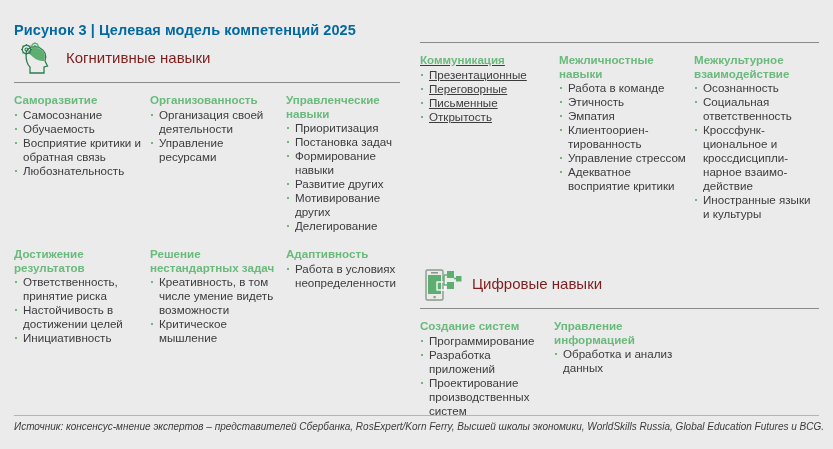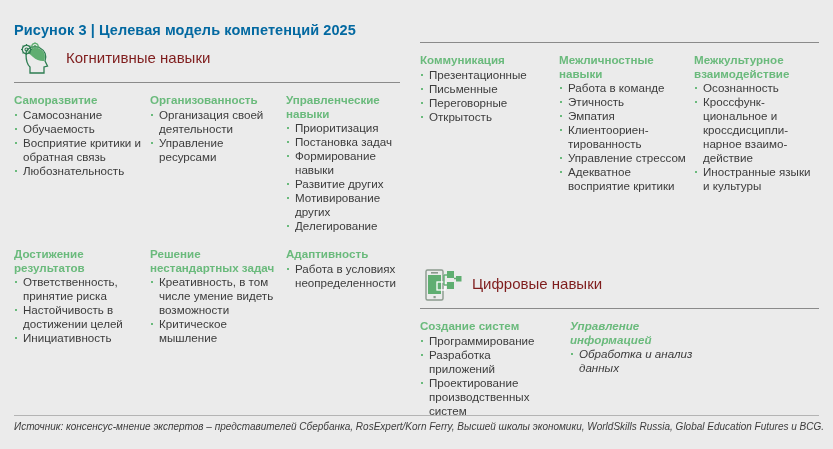--- a/index.html
+++ b/index.html
@@ -212,44 +212,45 @@
           <li>Работа в условиях неопределенности</li>
         </ul>
       </div>
     </div>
   </div>
 
   <div class="section" style="left:420px; top:40px; width:399px;">
     <div class="sec-rule"></div>
 
     <div class="cols" style="height:175px;">
-      <div class="col" style="left:0px; top:0px; width:132px;">
+      <div class="col" style="left:0px; top:0px; width:132px;text-decoration:underline;">
         <div class="col-title">Коммуникация</div>
         <ul class="items">
           <li>Презентационные</li>
+          <li>Переговорные</li>
           <li>Письменные</li>
-          <li>Переговорные</li>
           <li>Открытость</li>
         </ul>
       </div>
       <div class="col" style="left:139px; top:0px; width:128px;">
         <div class="col-title">Межличностные навыки</div>
         <ul class="items">
           <li>Работа в команде</li>
           <li>Этичность</li>
           <li>Эмпатия</li>
           <li>Клиентоориен-тированность</li>
           <li>Управление стрессом</li>
           <li>Адекватное восприятие критики</li>
         </ul>
       </div>
       <div class="col" style="left:274px; top:0px; width:125px;">
         <div class="col-title">Межкультурное взаимодействие</div>
         <ul class="items">
           <li>Осознанность</li>
+          <li>Социальная ответственность</li>
           <li>Кроссфунк-циональное и кроссдисципли-нарное взаимо-действие</li>
           <li>Иностранные языки и культуры</li>
         </ul>
       </div>
     </div>
   </div>
 
   <div class="section" style="left:420px; top:266px; width:399px;">
     <div class="sec-head">
       <span class="sec-icon">
@@ -276,21 +277,21 @@
 
     <div class="cols" style="height:115px;">
       <div class="col" style="left:0px; top:0px; width:132px;">
         <div class="col-title">Создание систем</div>
         <ul class="items">
           <li>Программирование</li>
           <li>Разработка приложений</li>
           <li>Проектирование производственных систем</li>
         </ul>
       </div>
-      <div class="col" style="left:150px; top:0px; width:128px;font-style:italic;">
+      <div class="col" style="left:134px; top:0px; width:128px;">
         <div class="col-title">Управление информацией</div>
         <ul class="items">
           <li>Обработка и анализ данных</li>
         </ul>
       </div>
     </div>
   </div>
 
   <div class="source-rule"></div>
   <div class="source">Источник: консенсус-мнение экспертов – представителей Сбербанка, RosExpert/Korn Ferry, Высшей школы экономики, WorldSkills Russia, Global Education Futures и BCG.</div>

